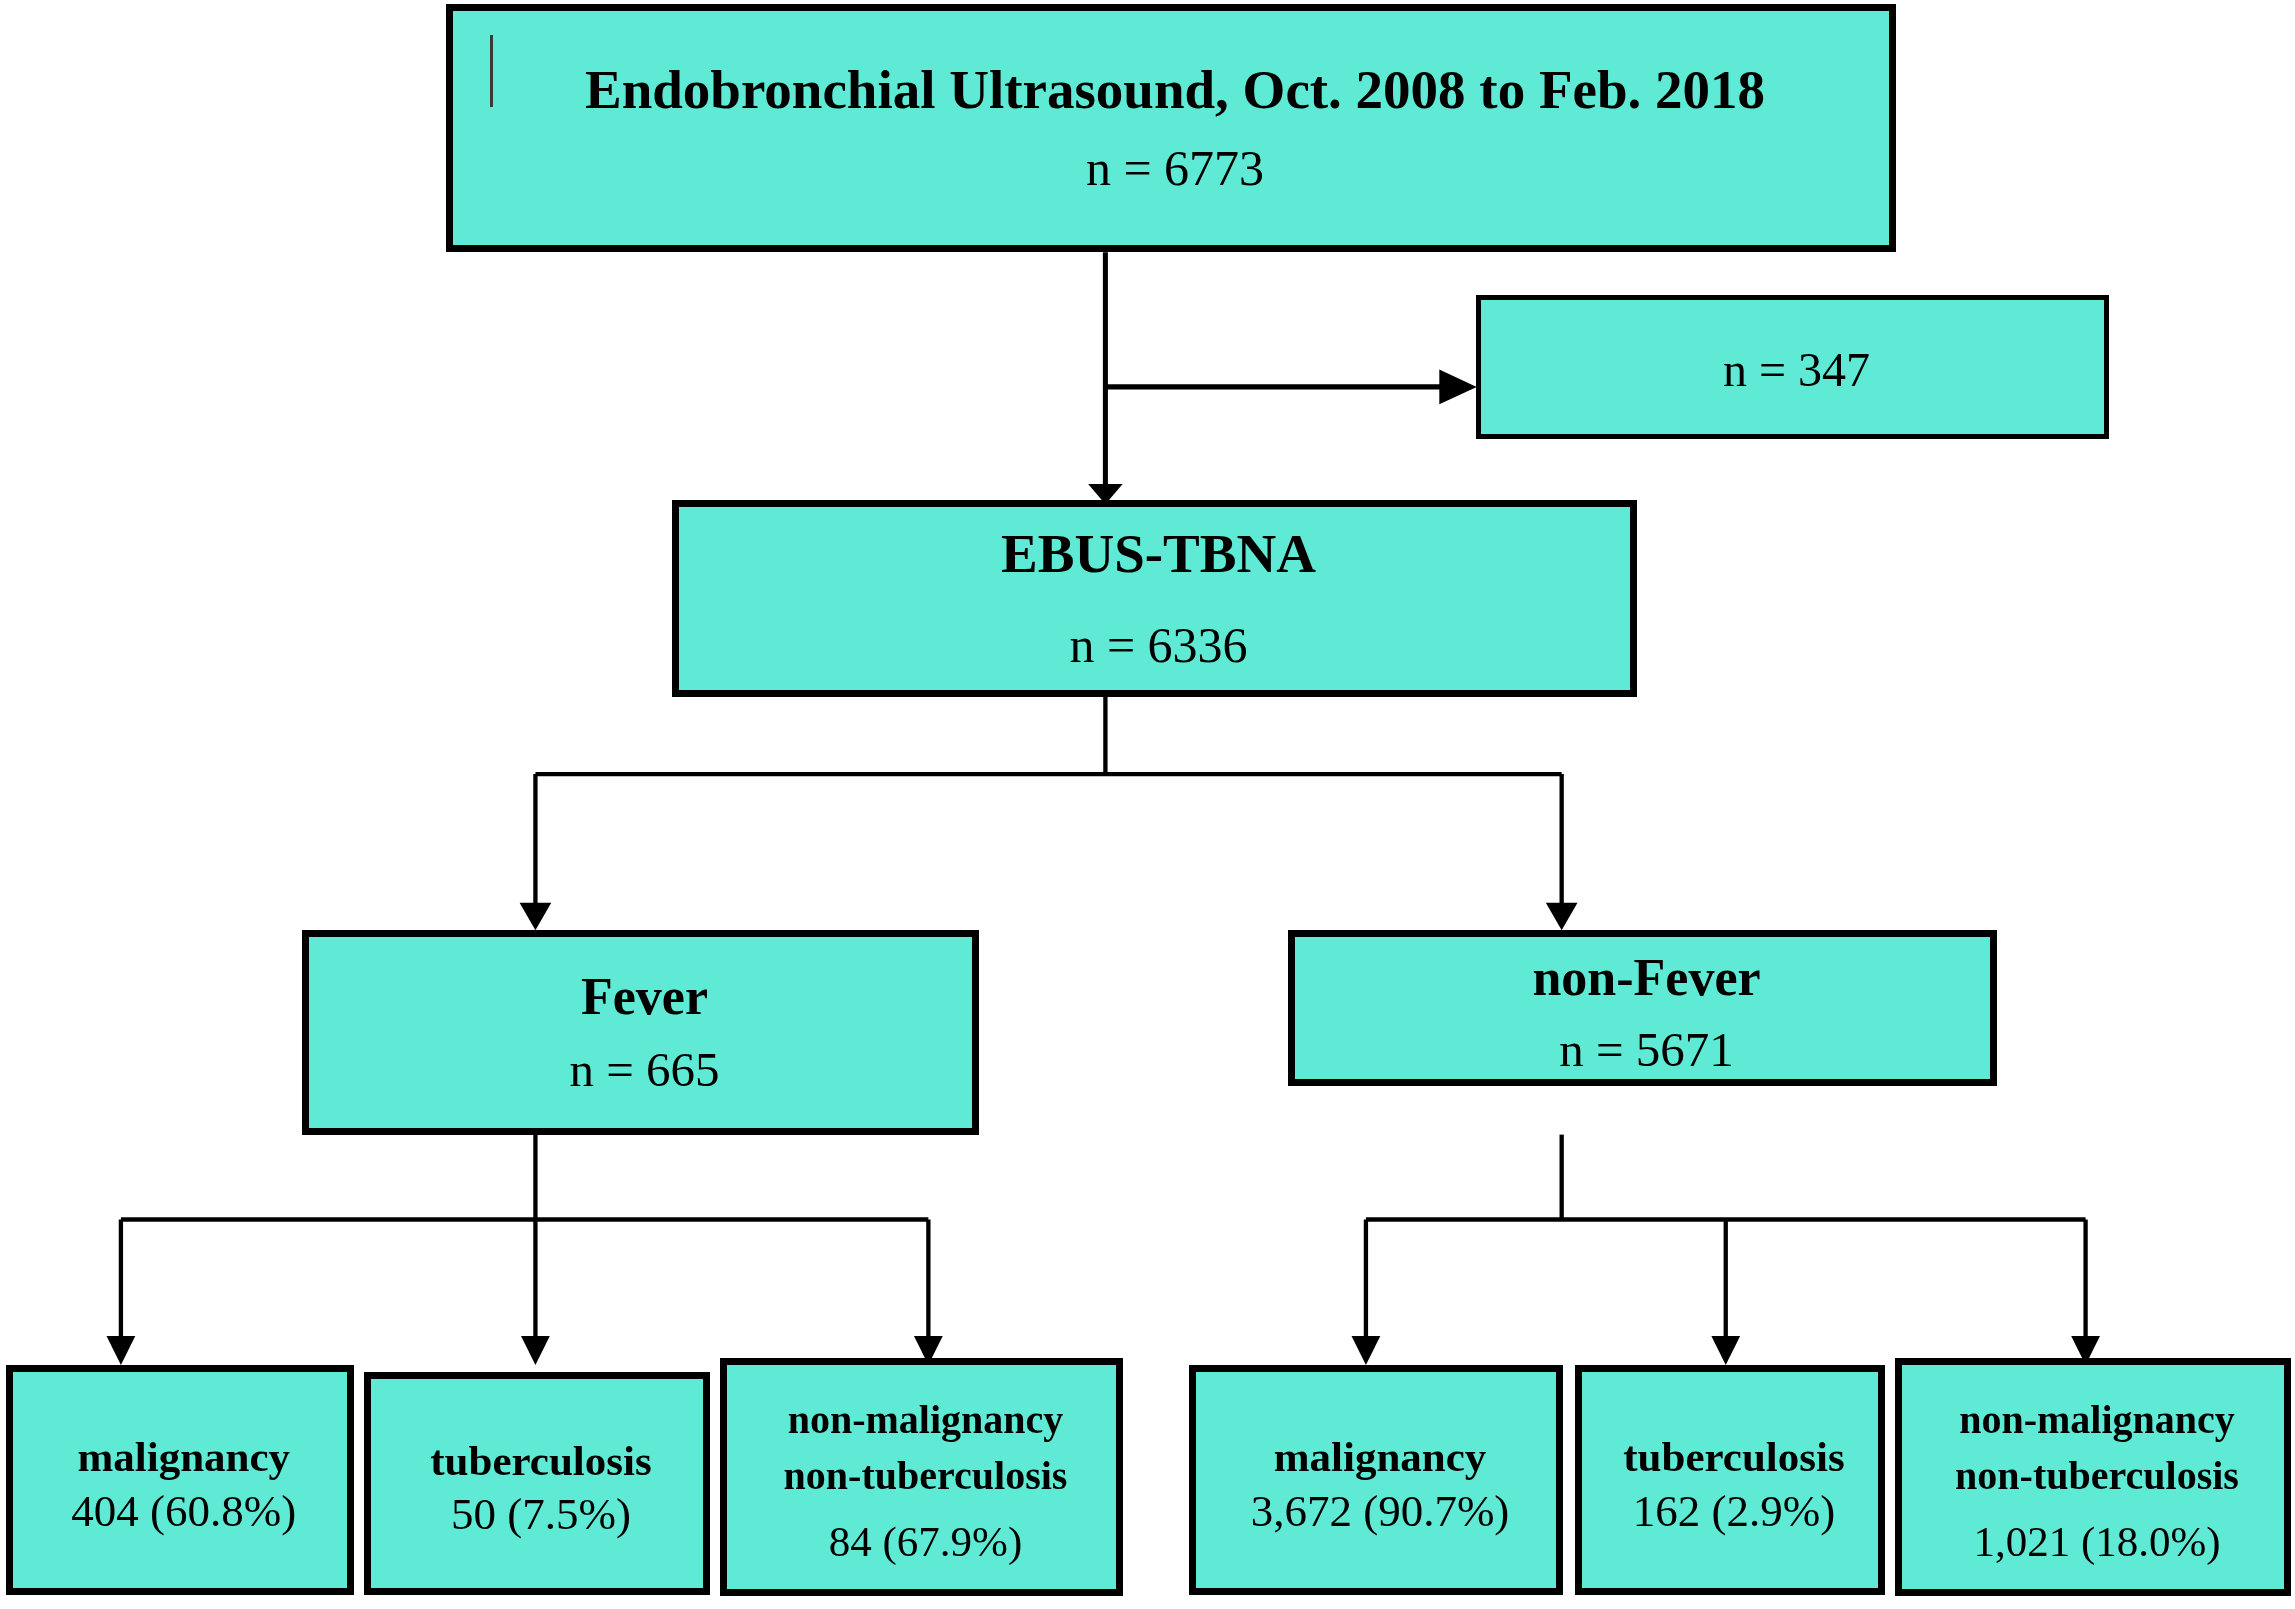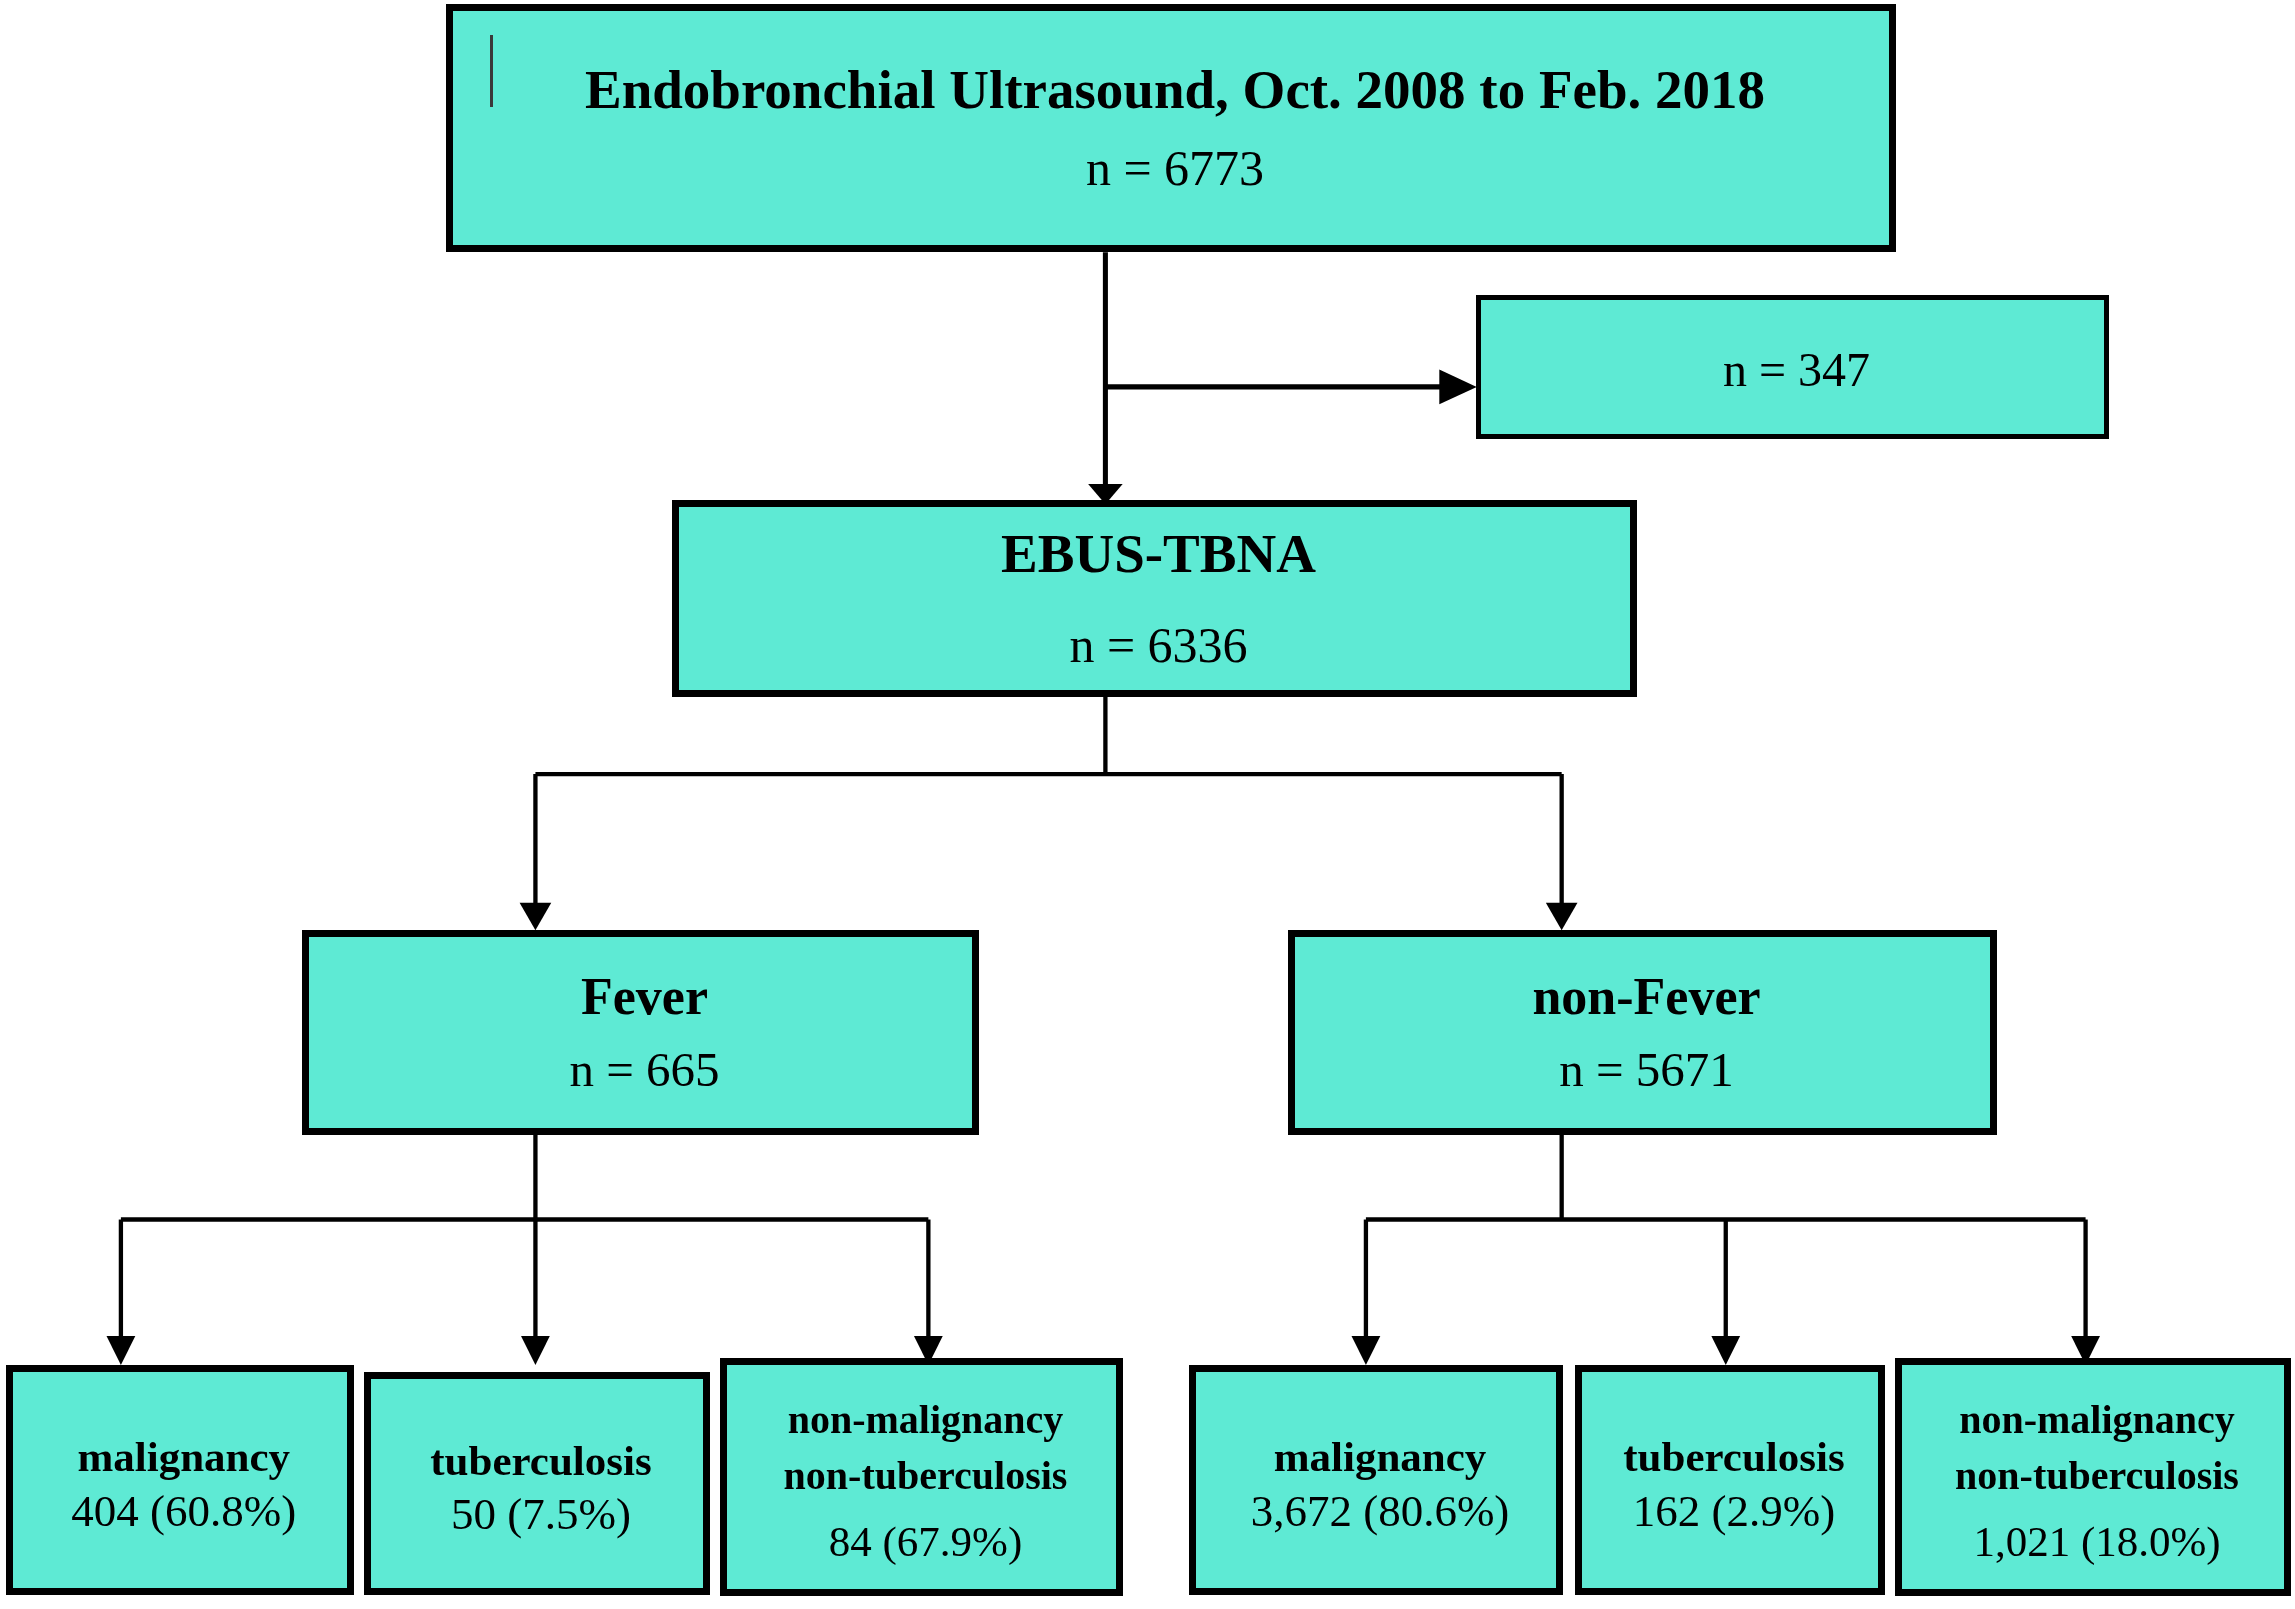--- a/index.html
+++ b/index.html
@@ -159,21 +159,21 @@
   <div class="node lvl-mid" style="left:672px; top:500px; width:965px; height:197px;">
     <div class="node-title">EBUS-TBNA</div>
     <div class="node-sub">n = 6336</div>
   </div>
 
   <div class="node lvl-group" style="left:302px; top:930px; width:677px; height:205px;">
     <div class="node-title">Fever</div>
     <div class="node-sub">n = 665</div>
   </div>
 
-  <div class="node lvl-group" style="left:1288px; top:930px; width:709px; height:205px;">
+  <div class="node lvl-group" style="left:1288px; top:930px; width:709px; height:156px;justify-content:flex-end;">
     <div class="node-title">non-Fever</div>
     <div class="node-sub">n = 5671</div>
   </div>
 
   <div class="node lvl-leaf" style="left:5.8px; top:1365px; width:348px; height:230px;">
     <div class="node-title">malignancy</div>
     <div class="node-sub">404 (60.8%)</div>
   </div>
 
   <div class="node lvl-leaf" style="left:364px; top:1372px; width:346px; height:223px;">
@@ -182,21 +182,21 @@
   </div>
 
   <div class="node lvl-leaf two-line" style="left:720px; top:1358px; width:403px; height:238px;">
     <div class="node-title">non-malignancy</div>
     <div class="node-title2">non-tuberculosis</div>
     <div class="node-sub">84 (67.9%)</div>
   </div>
 
   <div class="node lvl-leaf" style="left:1189px; top:1365px; width:374px; height:230px;">
     <div class="node-title">malignancy</div>
-    <div class="node-sub">3,672 (80.6%)</div>
+    <div class="node-sub">3,672 (90.7%)</div>
   </div>
 
   <div class="node lvl-leaf" style="left:1575px; top:1365px; width:310px; height:230px;">
     <div class="node-title">tuberculosis</div>
     <div class="node-sub">162 (2.9%)</div>
   </div>
 
   <div class="node lvl-leaf two-line" style="left:1895px; top:1358px; width:396px; height:238px;">
     <div class="node-title">non-malignancy</div>
     <div class="node-title2">non-tuberculosis</div>

